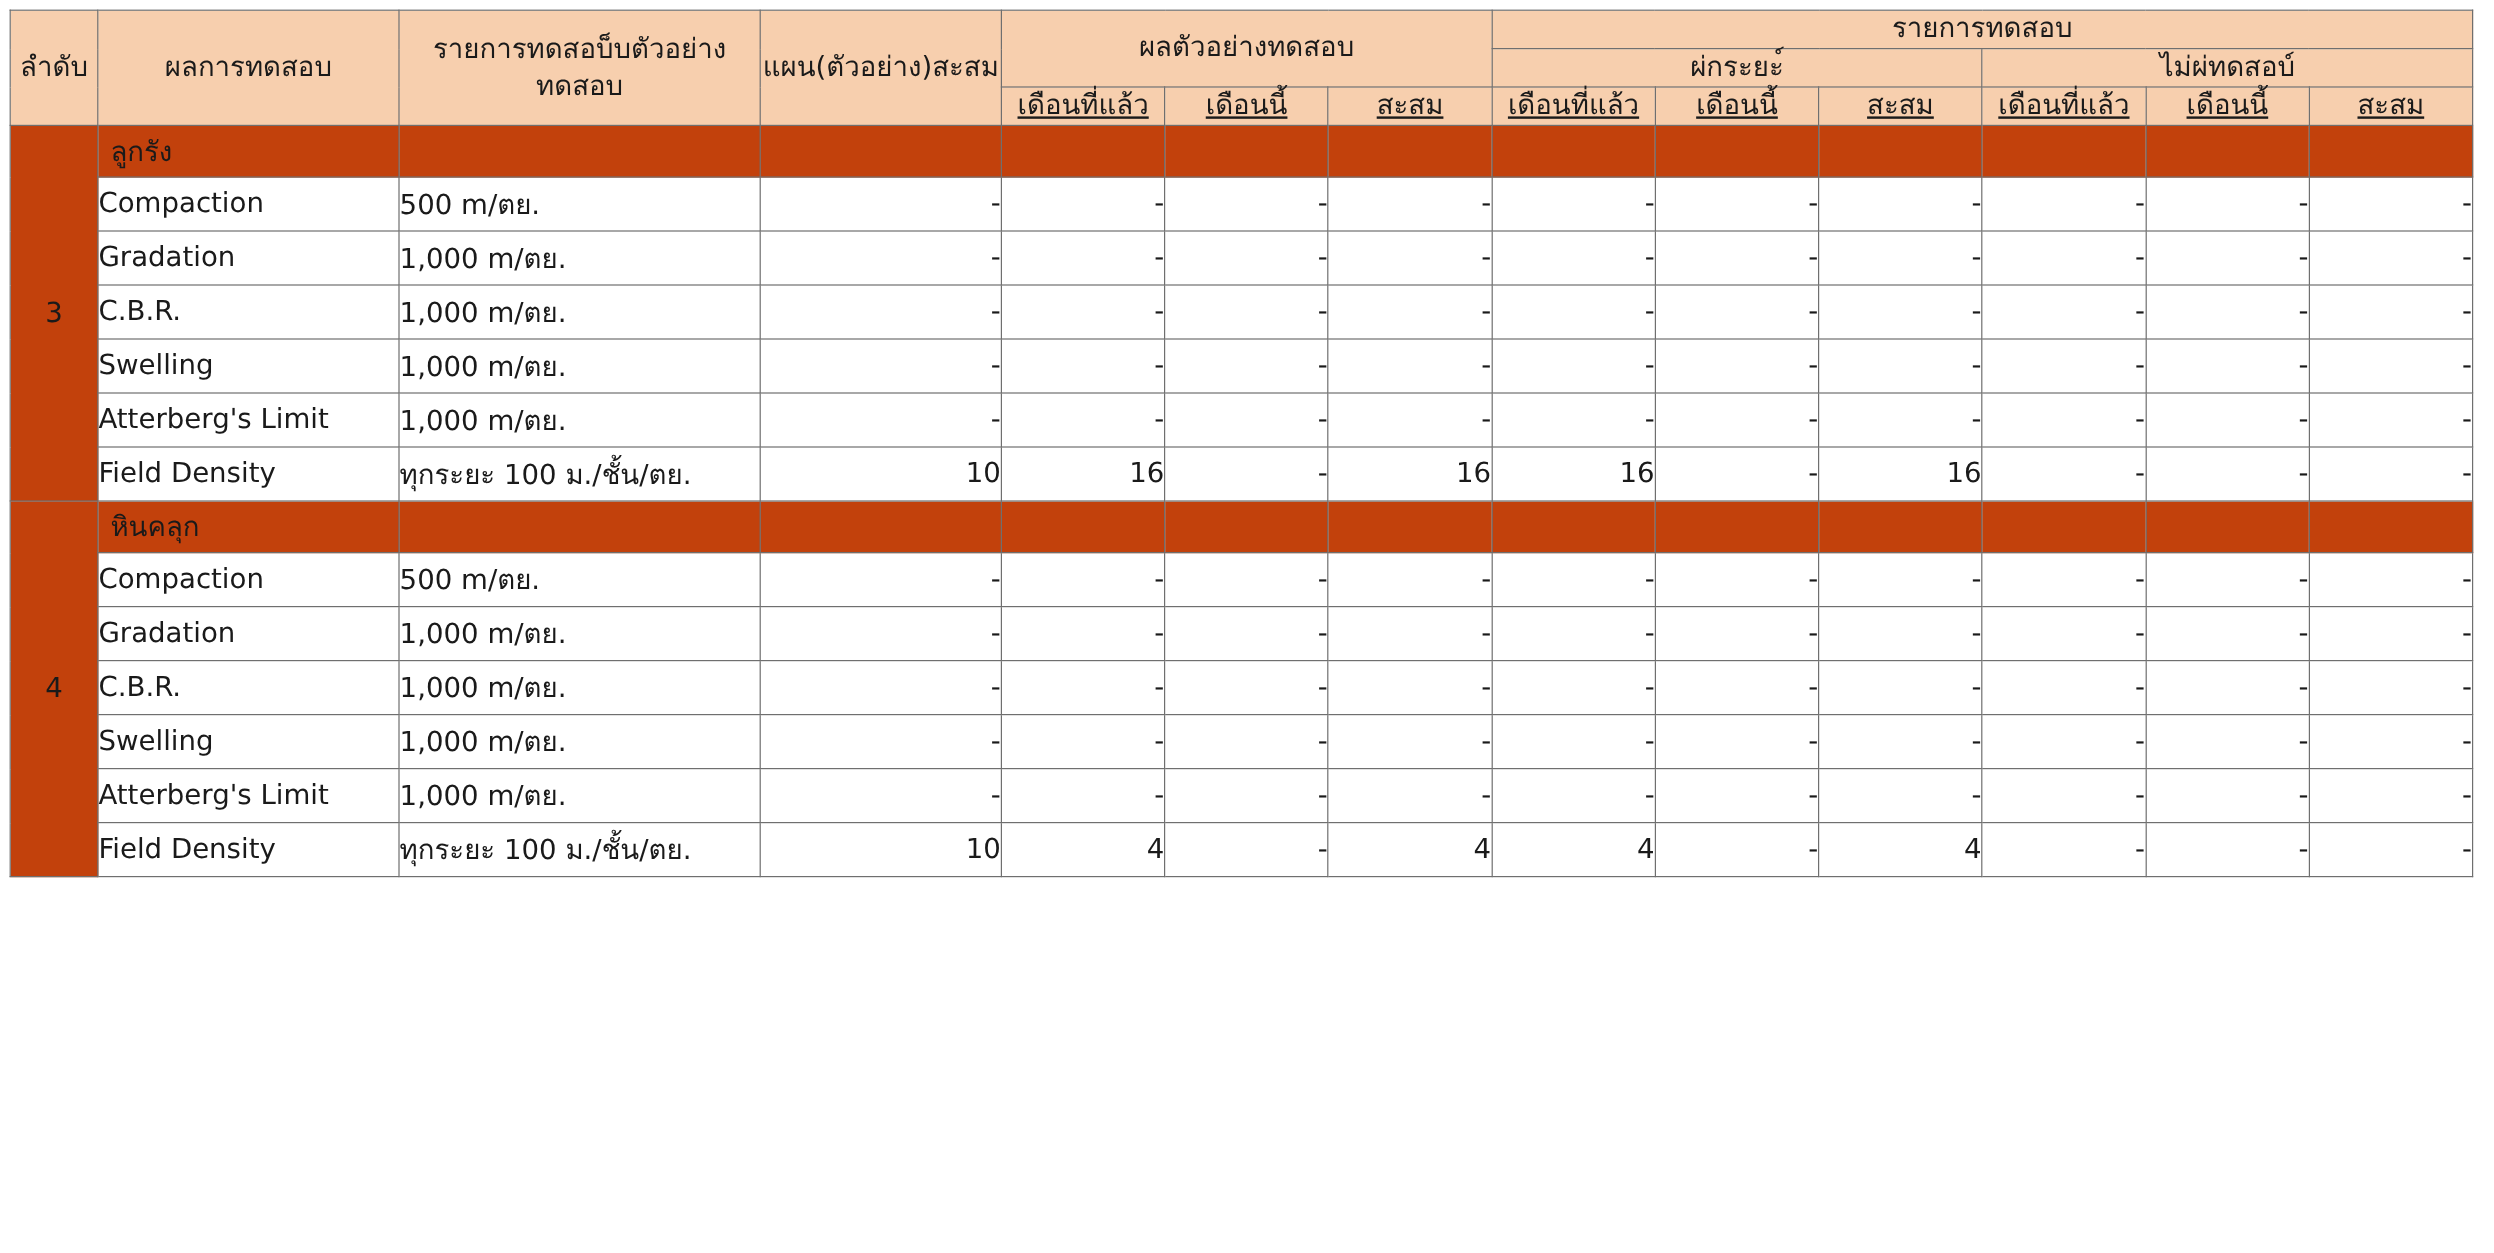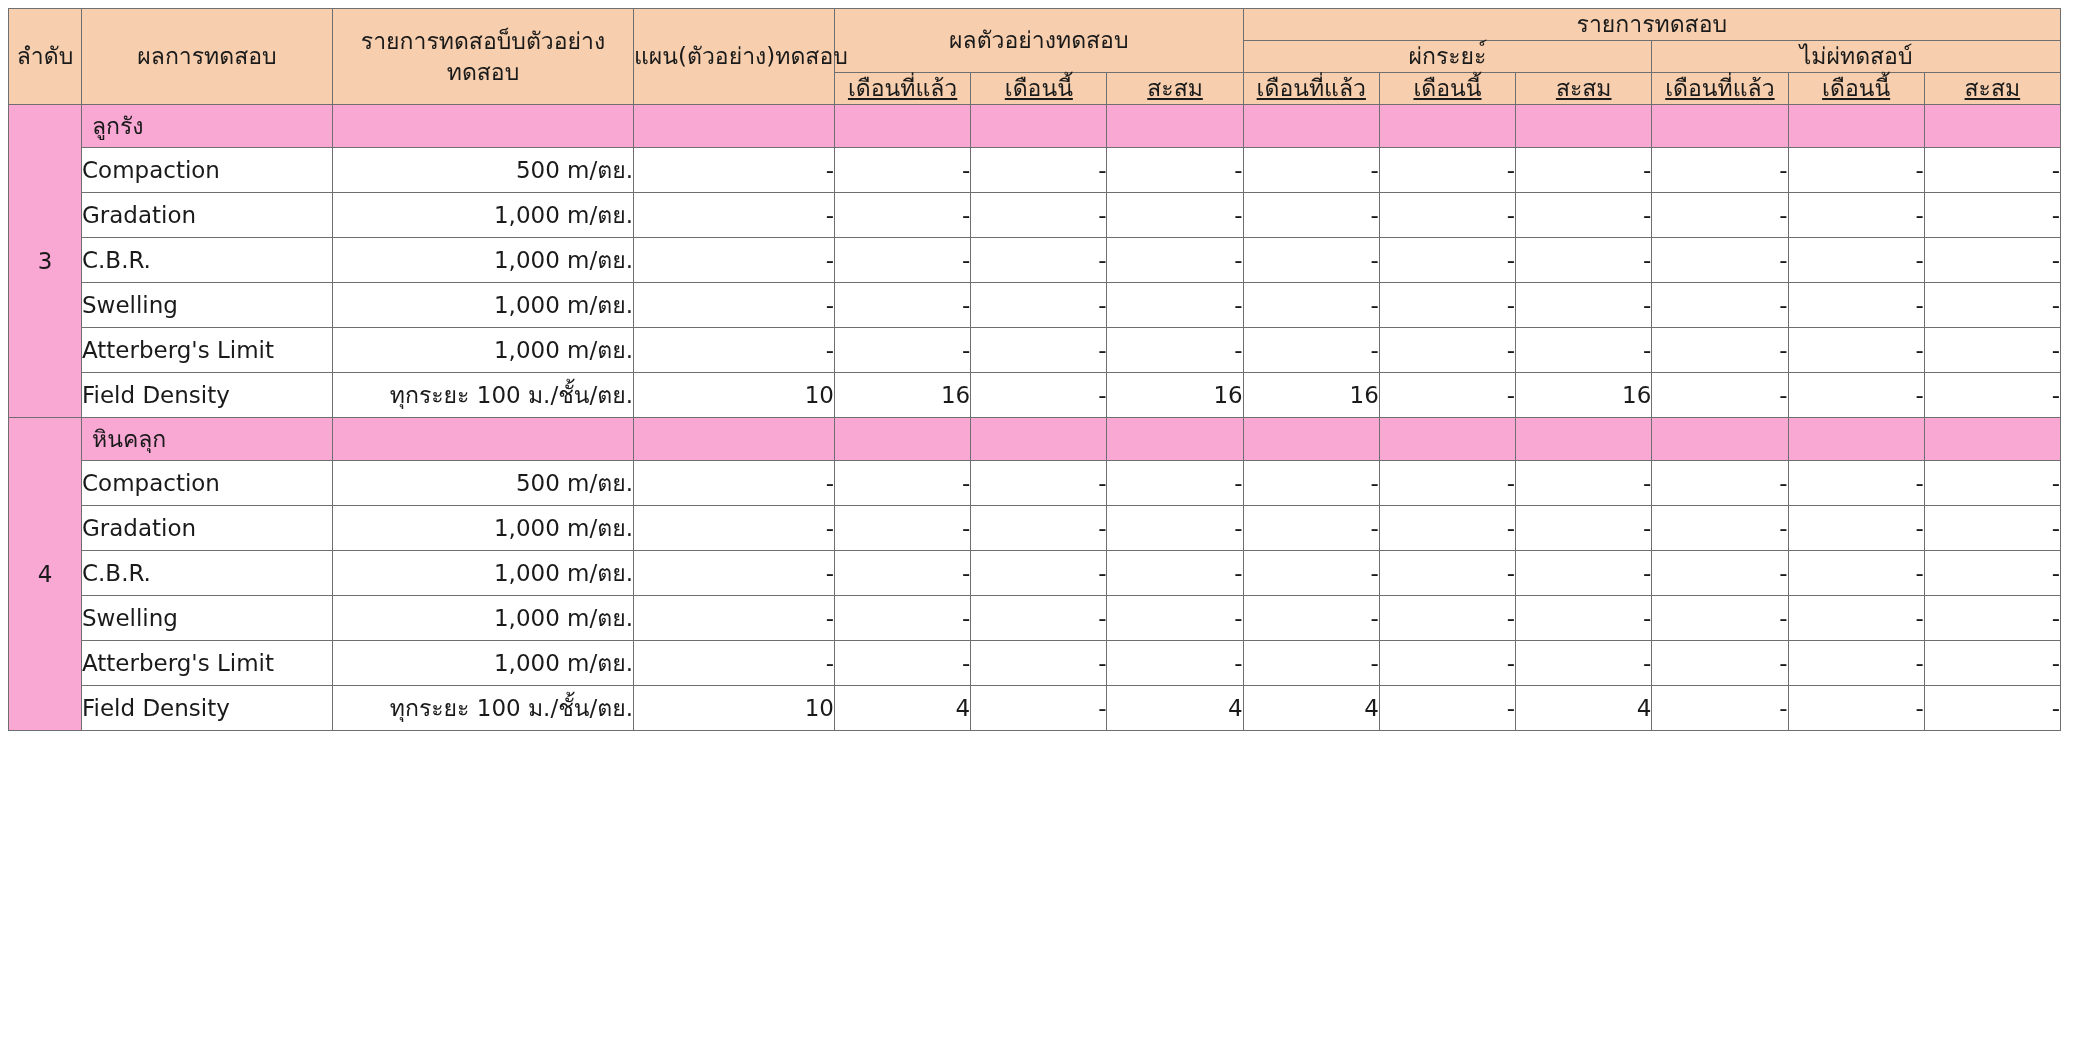--- a/index.html
+++ b/index.html
@@ -49,47 +49,47 @@
     text-align: center;
   }
   td.item {
     text-align: left;
     padding: 7px 10px 7px 22px;
   }
   td.item.group {
     padding-left: 10px;
   }
   td.standard {
-    text-align: right;
+    text-align: left;
     padding: 7px 10px;
     border-radius: 16px;
   }
   td.num {
     text-align: right;
     padding: 7px 16px 7px 8px;
   }
   tr.group-row td {
-    background: #f9a8d4;
+    background: #c2410c;
     height: 42px;
   }
   tr.data-row td {
     height: 44px;
   }
 </style>
 </head>
 <body>
 
 <div class="sheet">
   <table class="report">
     <thead>
       <tr>
         <th class="hdr-seq" rowspan="3">ลำดับ</th>
         <th class="hdr-item" rowspan="3">ผลการทดสอบ</th>
         <th class="hdr-standard" rowspan="3">รายการทดสอบ็บตัวอย่างทดสอบ</th>
-        <th class="hdr-plan" rowspan="3">แผน(ตัวอย่าง)ทดสอบ</th>
+        <th class="hdr-plan" rowspan="3">แผน(ตัวอย่าง)สะสม</th>
         <th colspan="3" rowspan="2">ผลตัวอย่างทดสอบ</th>
         <th colspan="6">รายการทดสอบ</th>
       </tr>
       <tr>
         <th colspan="3">ผ่กระยะ์</th>
         <th colspan="3">ไม่ผ่ทดสอบ์</th>
       </tr>
       <tr>
         <th class="col-num">เดือนที่แล้ว</th>
         <th class="col-num">เดือนนี้</th>

